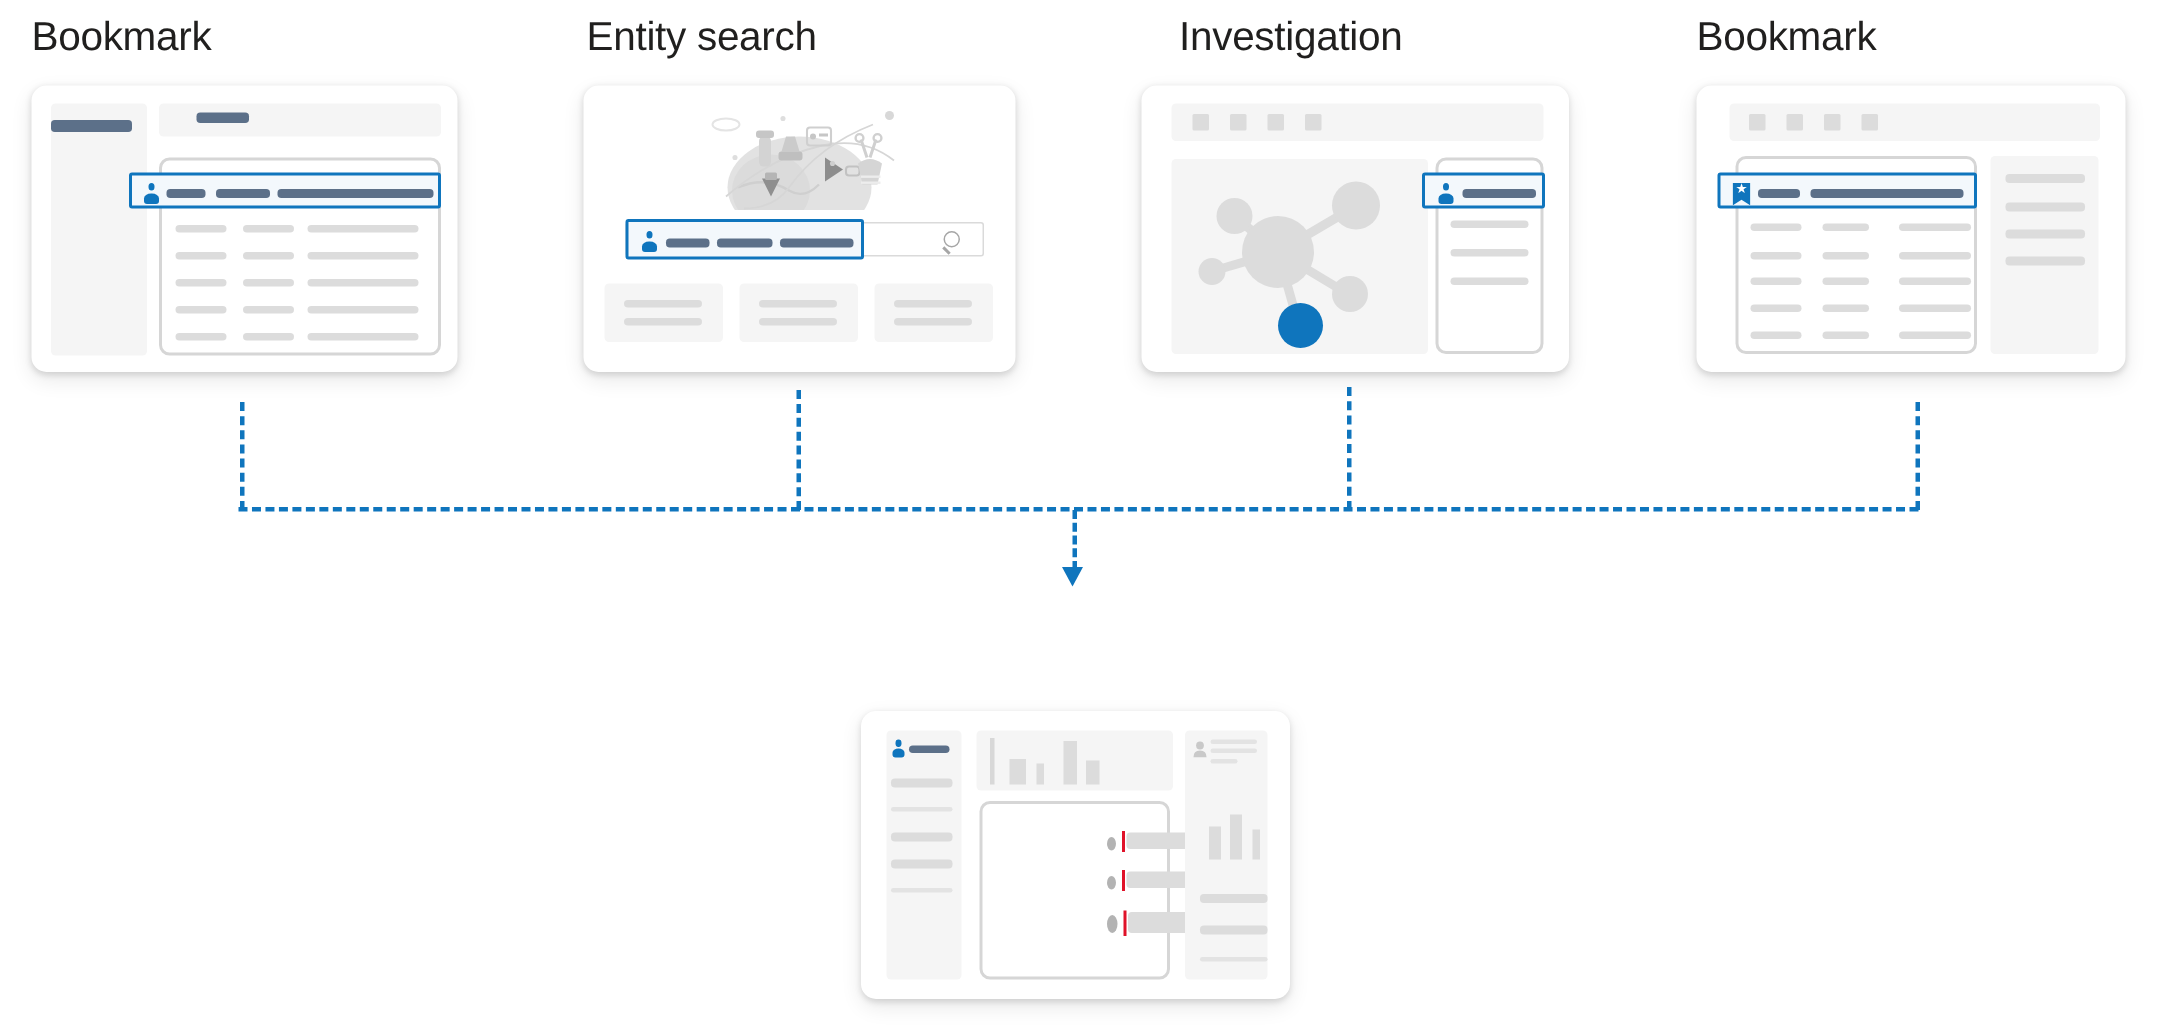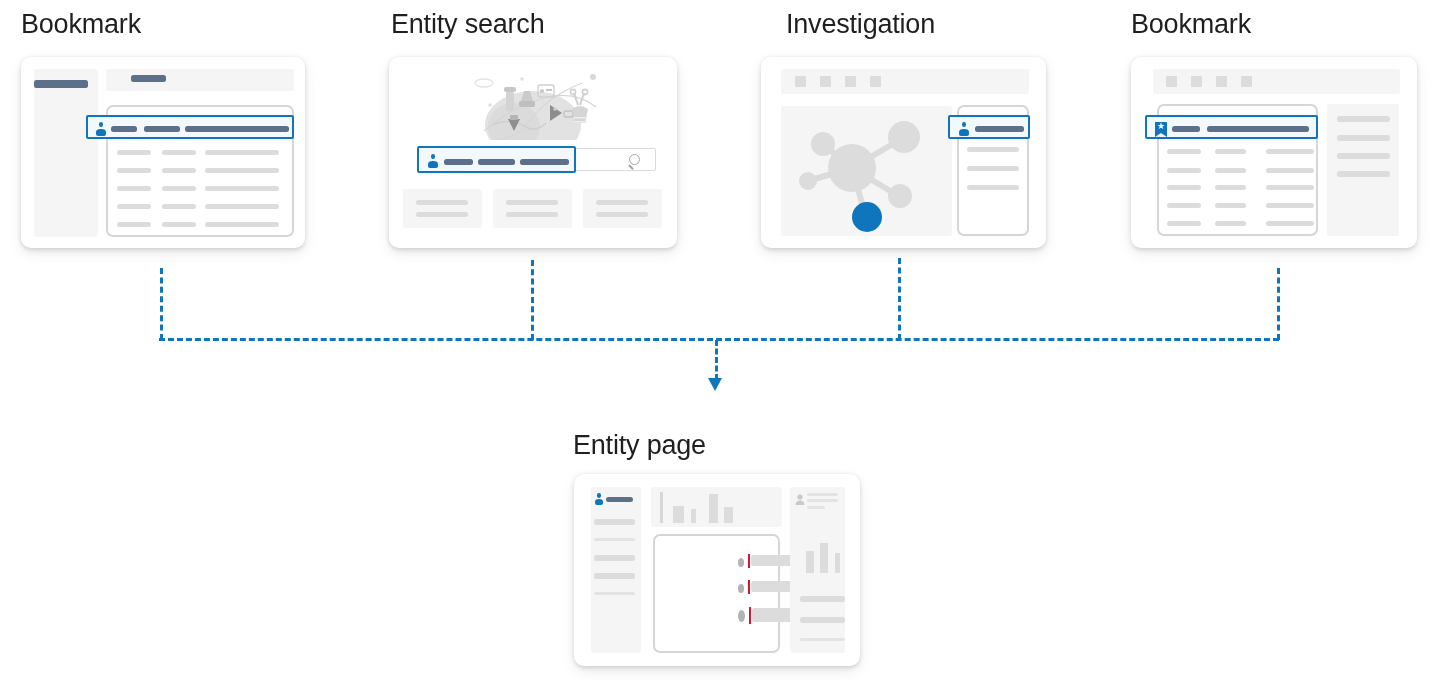--- a/index.html
+++ b/index.html
@@ -294,21 +294,20 @@
   <div class="vline" style="left:160px; top:268px; height:72px;"></div>
   <div class="vline" style="left:531px; top:260px; height:80px;"></div>
   <div class="vline" style="left:898px; top:258px; height:82px;"></div>
   <div class="vline" style="left:1277px; top:268px; height:72px;"></div>
 
   <div class="hline" style="left:159px; top:338px; width:1120px;"></div>
 
   <div class="vline" style="left:715px; top:340px; height:40px;"></div>
   <div class="arrow-head" style="left:708px; top:378px;"></div>
 
-  <div class="col-title" style="left:573px; top:429px;">Entity page</div>
 
   <div class="card" style="left:574px; top:474px; width:286px; height:192px;">
 
     <div class="pane" style="left:17px; top:13px; width:50px; height:166px;"></div>
     <div class="person" style="left:20px; top:19px; width:10px; height:12px;">
       <div class="head"></div>
         <div class="body"></div>
     </div>
     <div class="bar-dark" style="left:32px; top:23px; width:27px; height:5px;"></div>
     <div class="bar" style="left:20px; top:45px; width:41px; height:6px;"></div>

